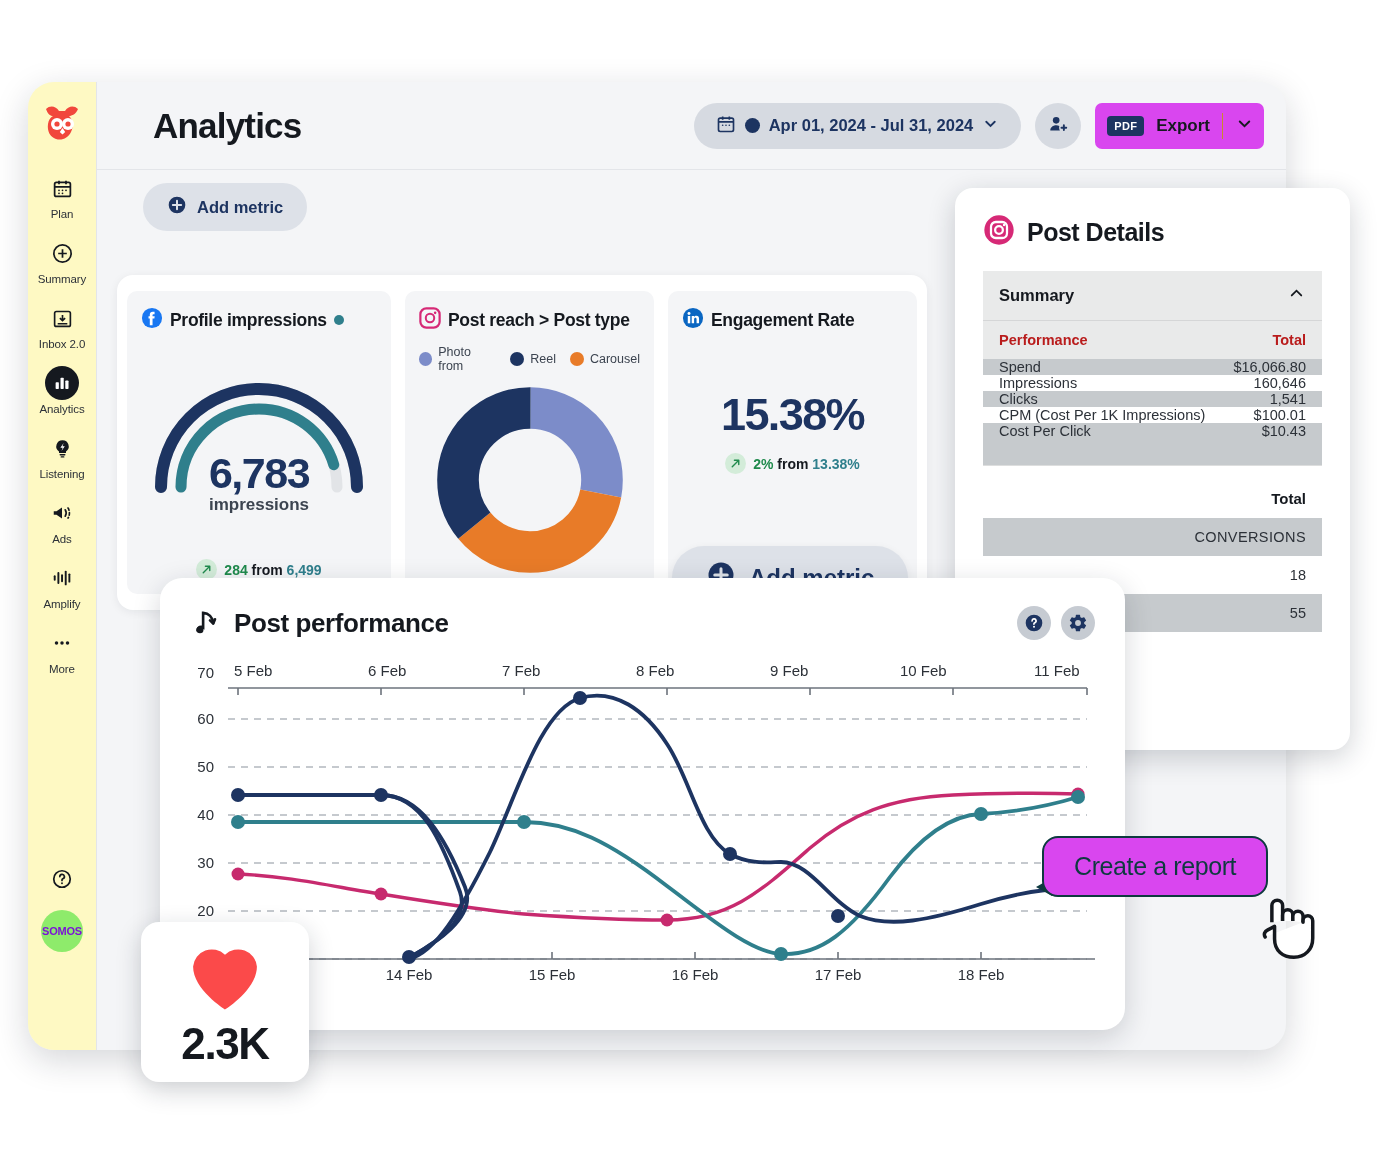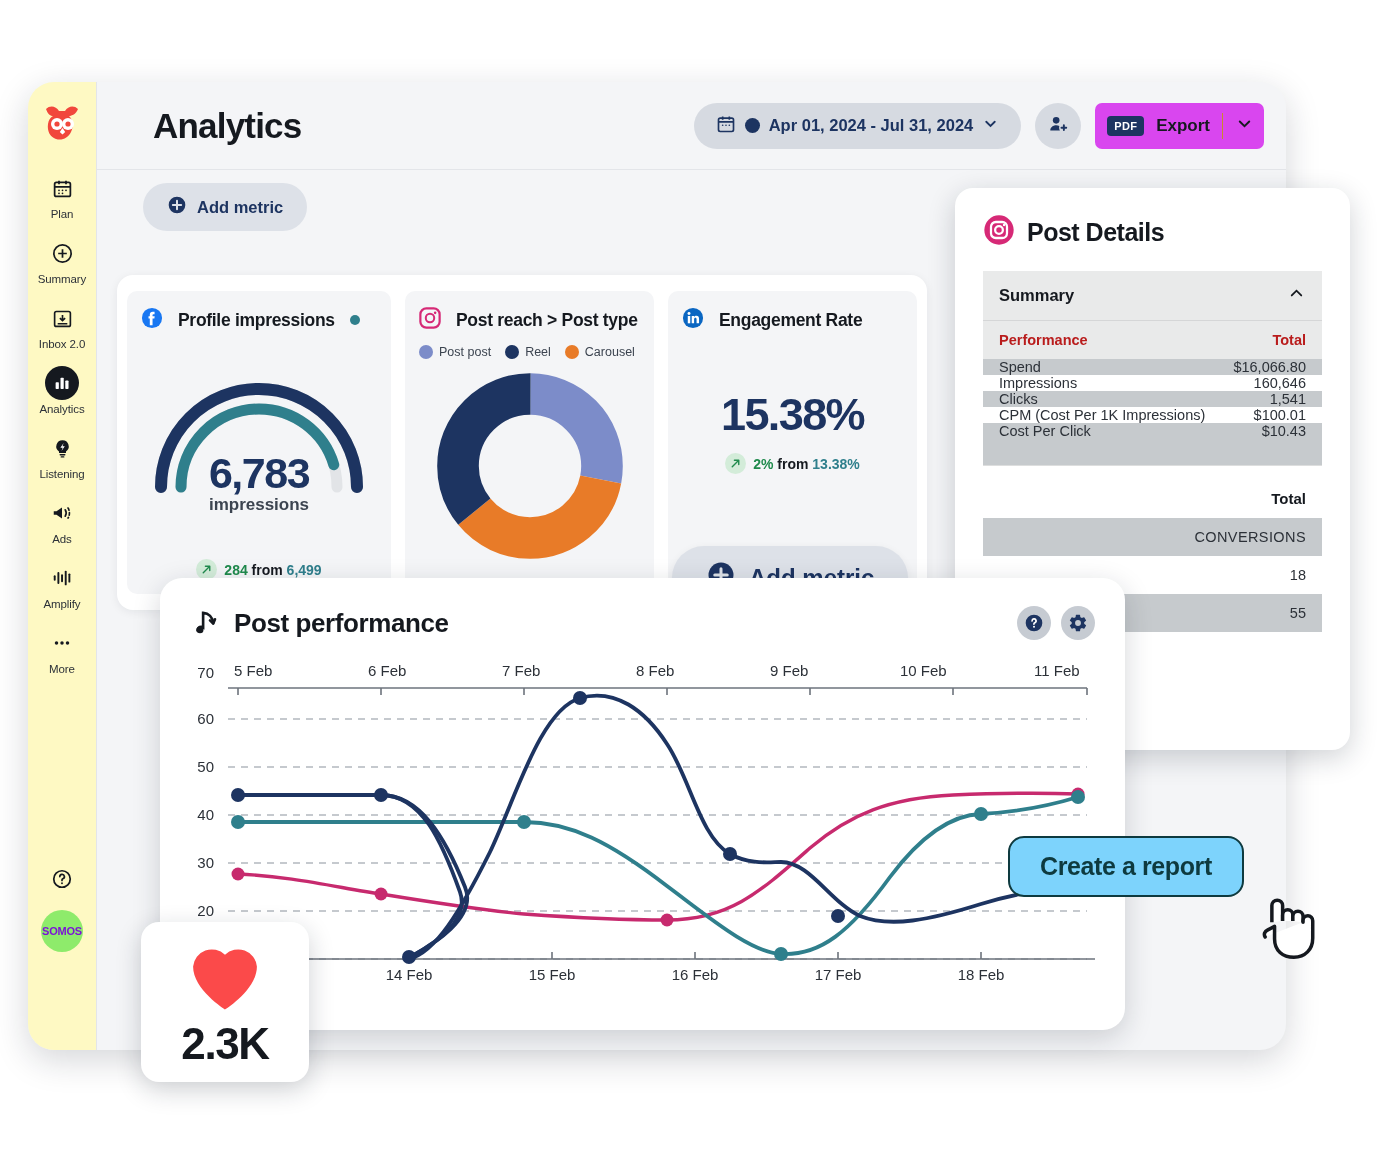--- a/index.html
+++ b/index.html
@@ -105,21 +105,21 @@
     position: absolute; left: 117px; top: 275px;
     width: 810px; height: 335px;
     background: #ffffff; border-radius: 16px;
     box-shadow: 0 2px 10px rgba(20,28,45,.07);
     display: flex; padding: 16px 10px; gap: 14px;
   }
   .metric-card {
     flex: 1; background: #f4f5f7; border-radius: 10px;
     padding: 16px 14px; position: relative;
   }
-  .card-head { display: flex; align-items: center; gap: 15px; }
+  .card-head { display: flex; align-items: center; gap: 7px; }
   .card-title { font-size: 17.5px; font-weight: bold; color: #15191f; letter-spacing: -.3px; }
   .teal-dot { width: 10px; height: 10px; border-radius: 50%; background: #2f7f8c; }
   .legend-row { display: flex; gap: 14px; margin-top: 12px; align-items: center; }
   .legend-item { display: flex; align-items: center; gap: 6px; }
   .legend-swatch { width: 14px; height: 14px; border-radius: 50%; }
   .legend-text { font-size: 12.5px; color: #3c4450; }
   .gauge-wrap { position: relative; margin-top: 6px; display: flex; justify-content: center; }
   .gauge-center {
     position: absolute; top: 96px; width: 100%; text-align: center;
   }
@@ -202,24 +202,24 @@
   
   .heart-card {
     position: absolute; left: 141px; top: 922px;
     width: 168px; height: 160px;
     background: #ffffff; border-radius: 18px;
     box-shadow: 0 8px 26px rgba(20,28,45,.20);
     display: flex; flex-direction: column; align-items: center; justify-content: center;
   }
   .heart-count { font-size: 44px; font-weight: bold; color: #15191f; letter-spacing: -1.4px; margin-top: 2px; }
   .report-tip {
-    position: absolute; left: 1008px; top: 836px;
-    background: #7dd3fc; border: 2.4px solid #0e3a3f;
+    position: absolute; left: 1042px; top: 836px;
+    background: #d946ef; border: 2.4px solid #0e3a3f;
     border-radius: 16px; padding: 14px 30px;
-    font-size: 25px; font-weight: bold; color: #0e3a3f; letter-spacing: -.4px;
+    font-size: 25px; font-weight: normal; color: #0e3a3f; letter-spacing: -.4px;
   }
   .tip-tail {
     position: absolute; left: 1036px; top: 878px;
     width: 0; height: 0;
     border-top: 9px solid transparent; border-bottom: 9px solid transparent;
     border-right: 16px solid #0e3a3f;
   }
   .hand-cursor { position: absolute; left: 1245px; top: 882px; }
 </style>
 </head>
@@ -463,21 +463,21 @@
             <circle cx="12" cy="12" r="4.6" fill="none" stroke="#d62976" stroke-width="2.2"></circle>
             <circle cx="17.6" cy="6.4" r="1.4" fill="#d62976"></circle>
           </svg>
         </span>
         <span class="card-title">Post reach &gt; Post type</span>
       </div>
 
       <div class="legend-row">
         <span class="legend-item">
           <span class="legend-swatch" style="background:#7c8cc9"></span>
-          <span class="legend-text">Post post</span>
+          <span class="legend-text">Photo from</span>
         </span>
         <span class="legend-item">
           <span class="legend-swatch" style="background:#1d3461"></span>
           <span class="legend-text">Reel</span>
         </span>
         <span class="legend-item">
           <span class="legend-swatch" style="background:#e87b28"></span>
           <span class="legend-text">Carousel</span>
         </span>
       </div>

